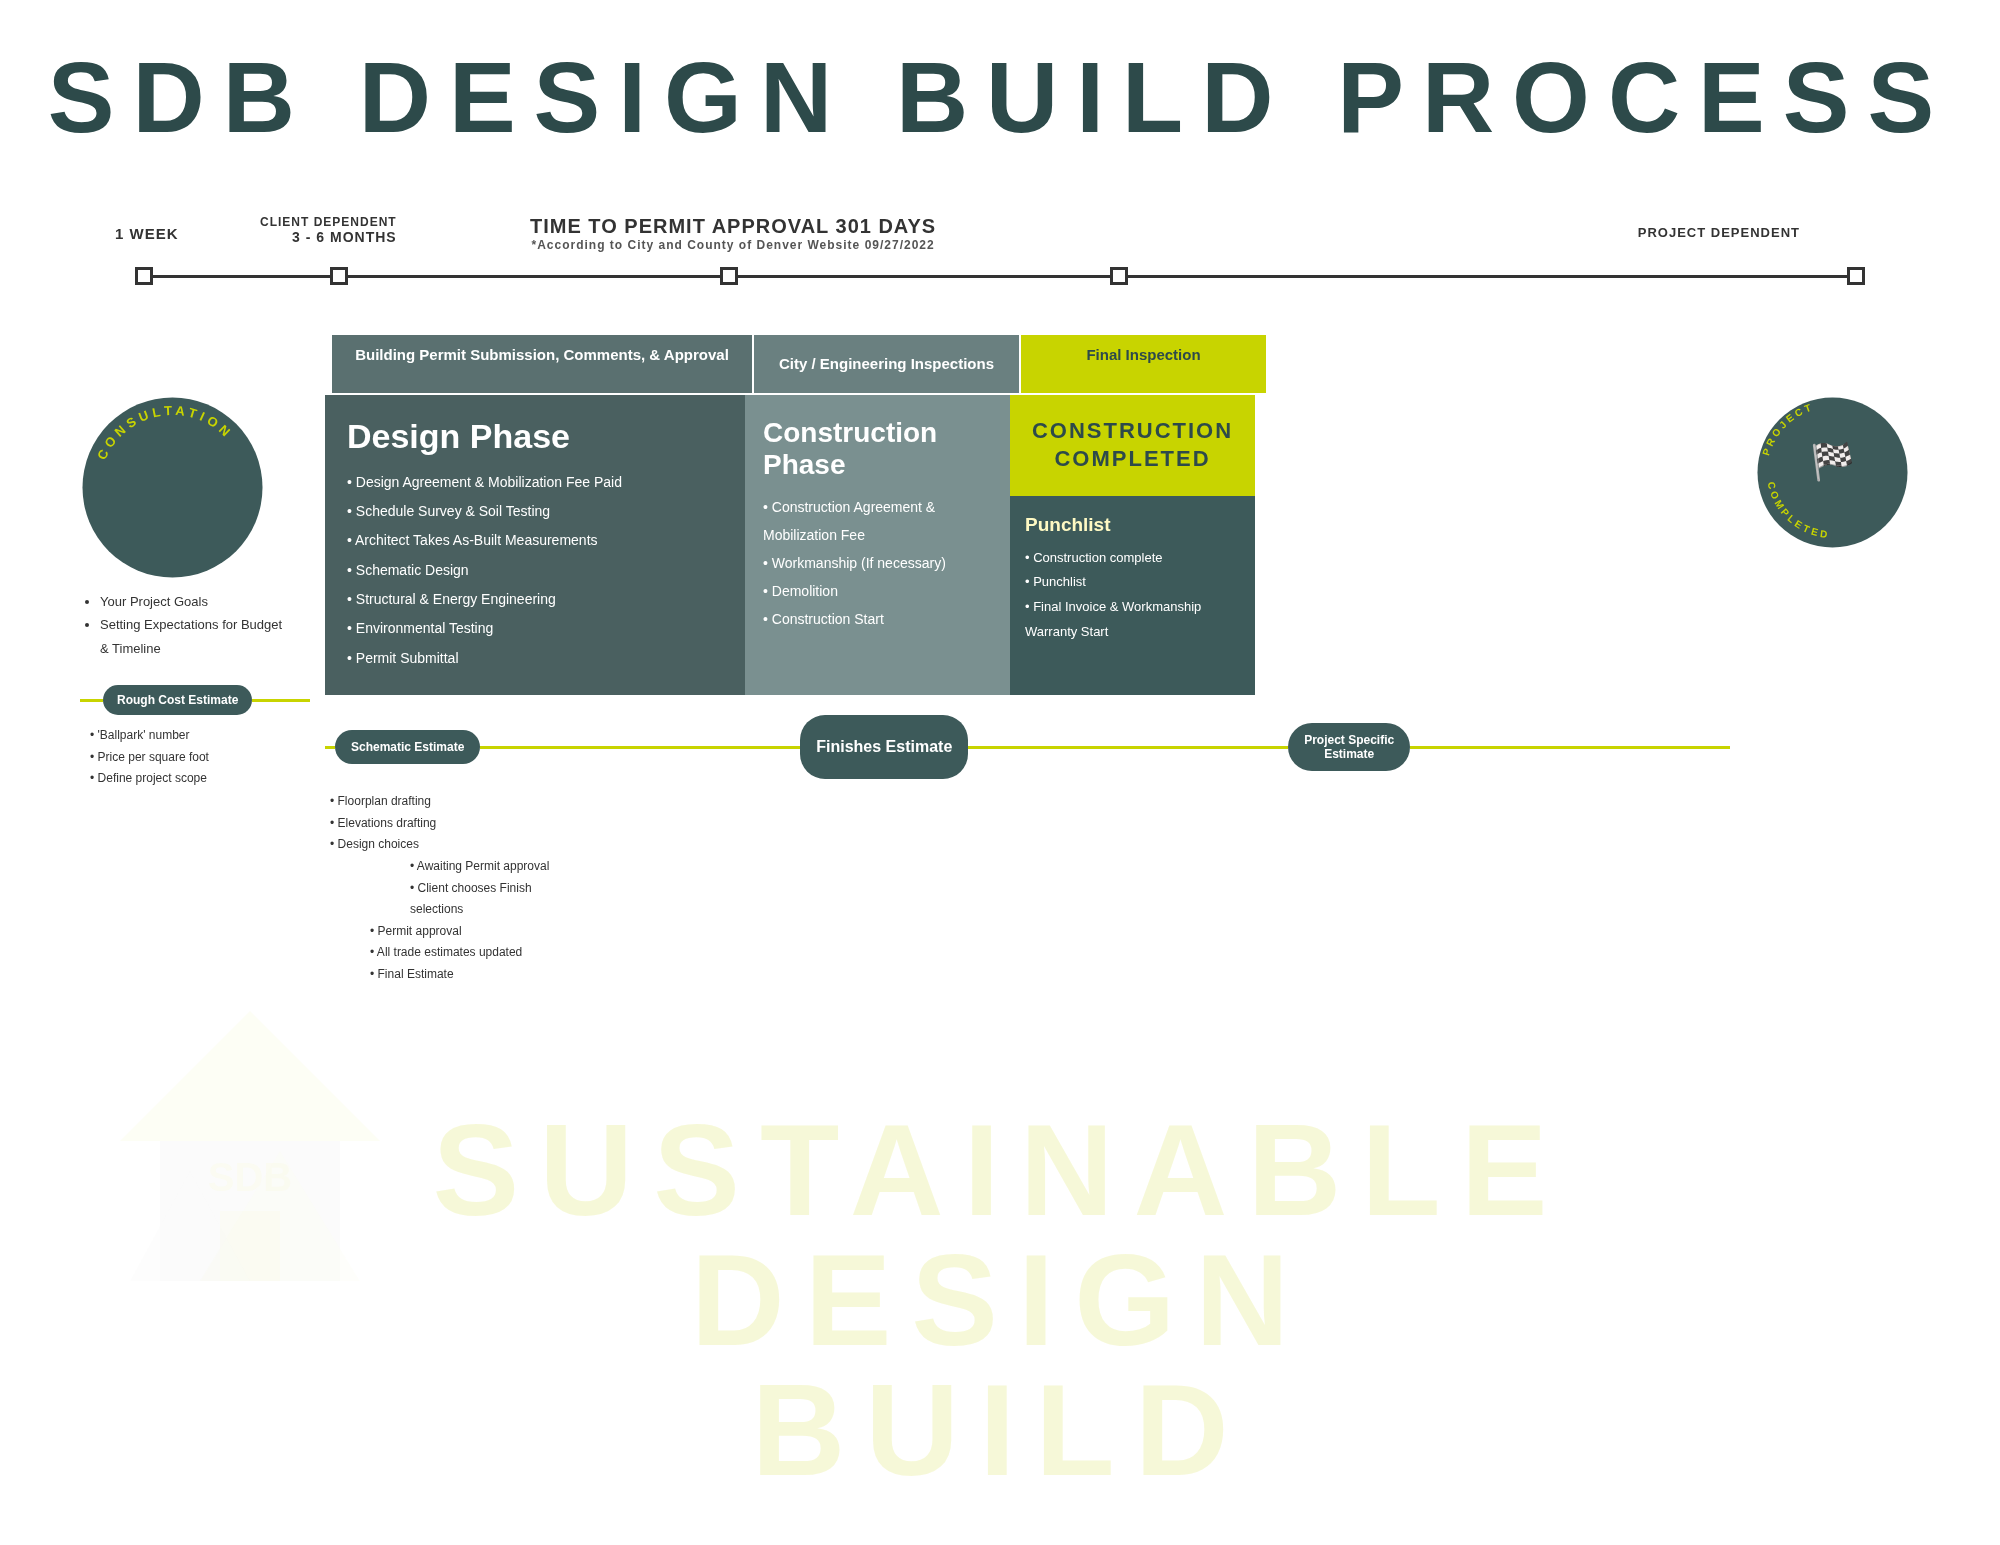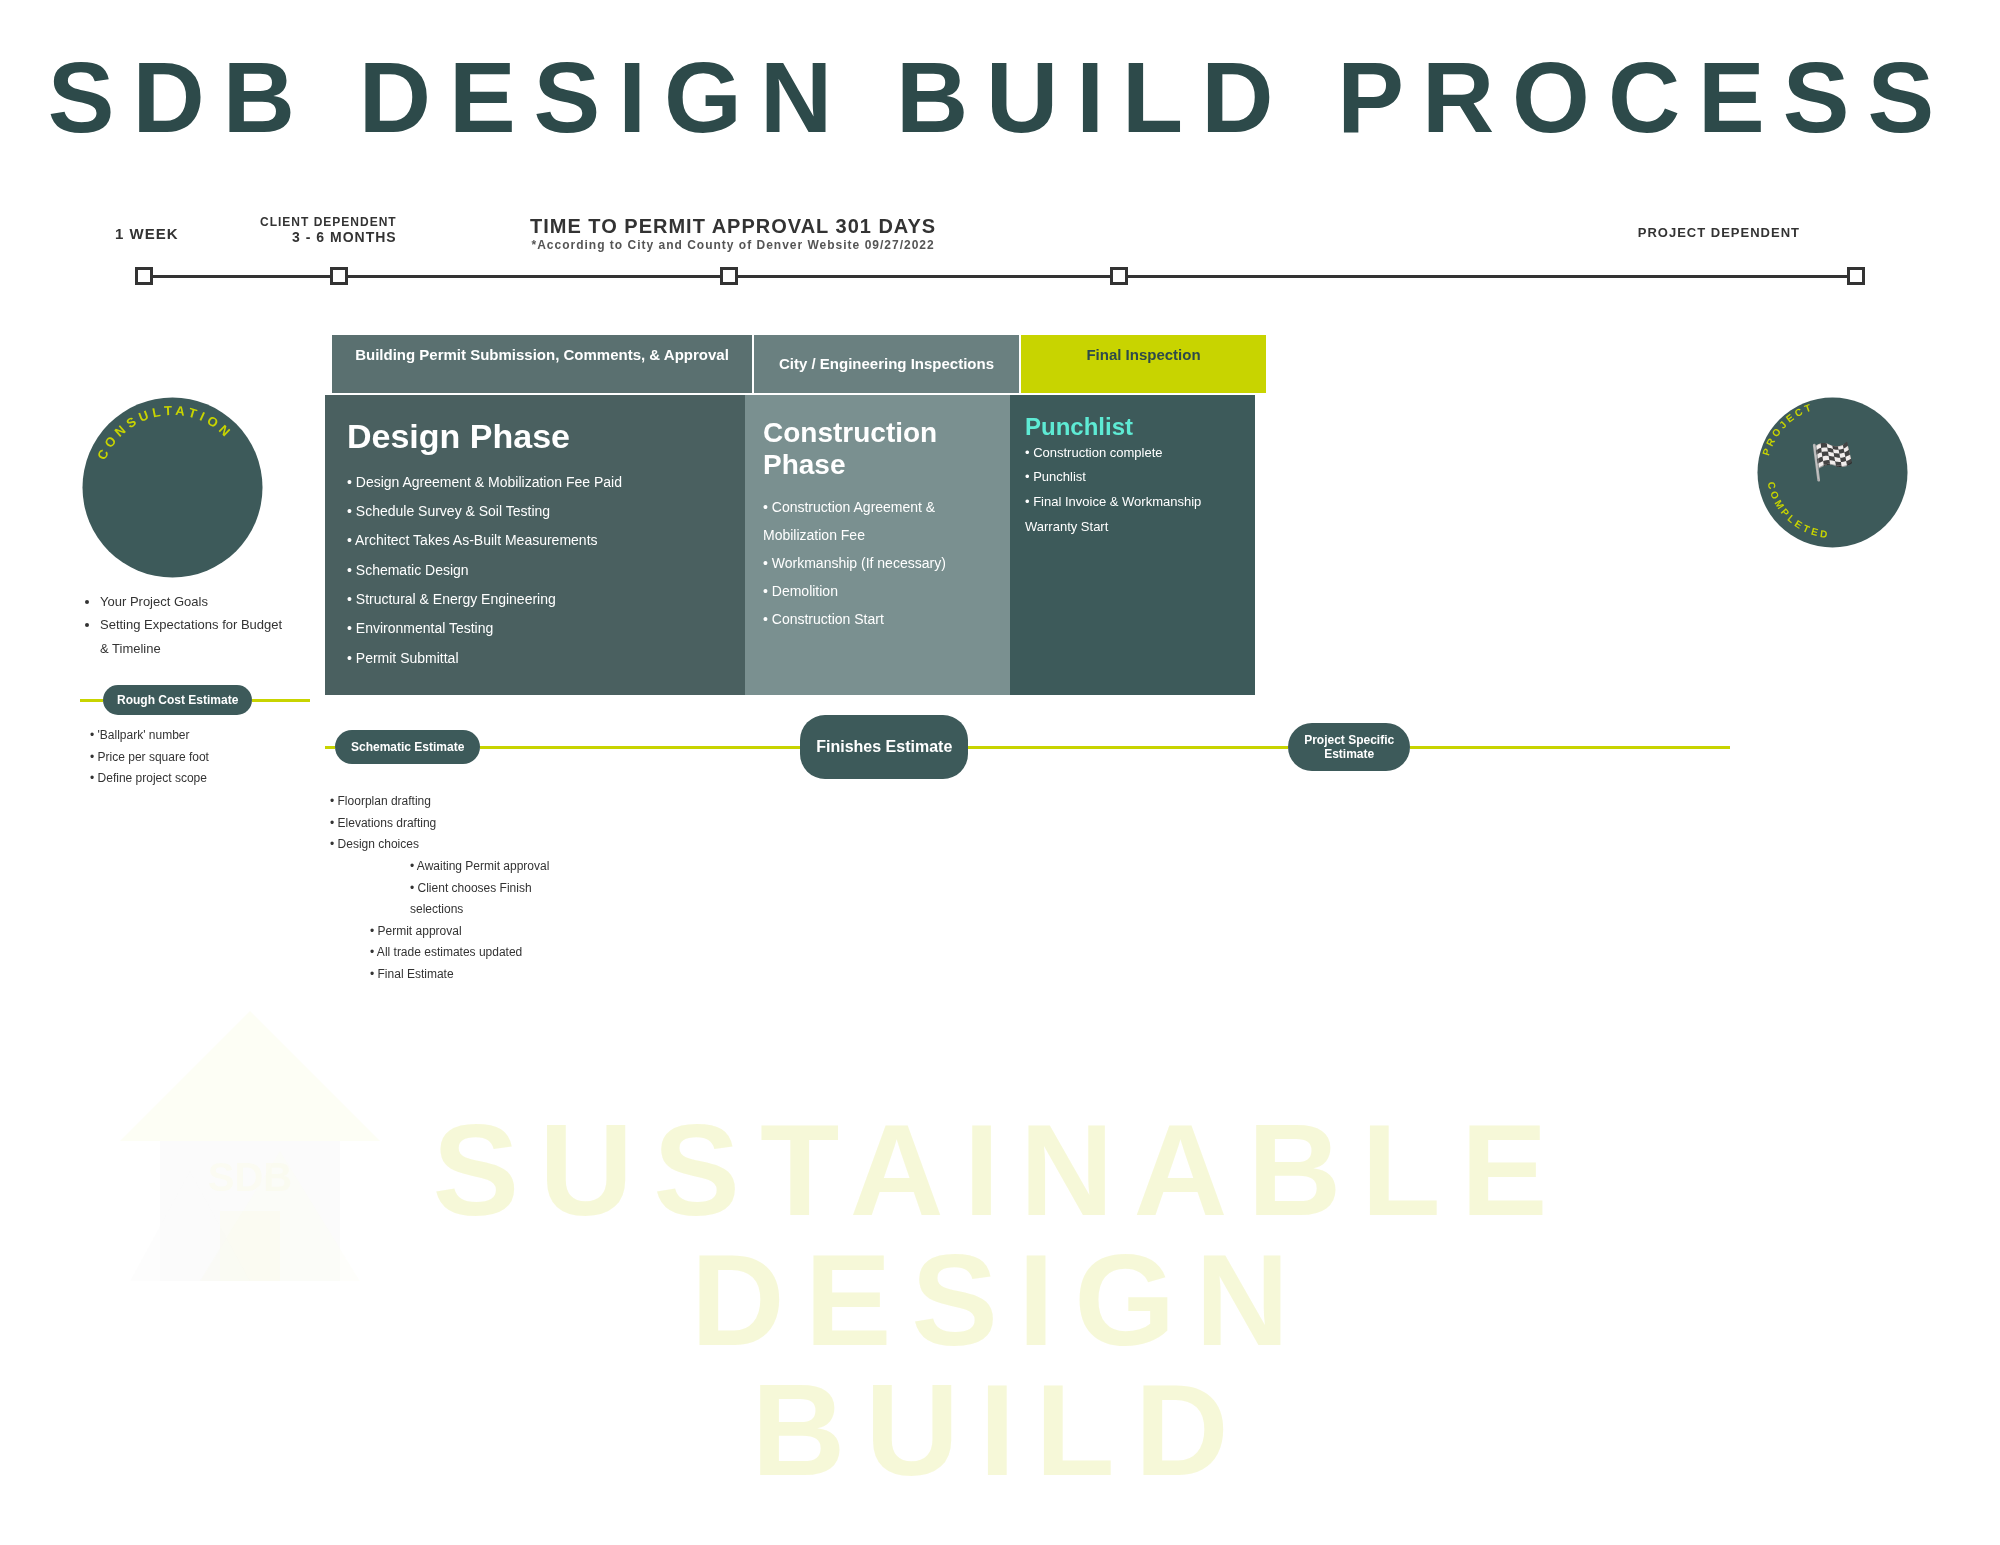--- a/index.html
+++ b/index.html
@@ -237,22 +237,25 @@
         <div style="font-size:28px; font-weight:bold; color:#fff; margin-bottom:12px;">Construction Phase</div>
         <ul style="list-style:none; font-size:14px; line-height:2.0;">
           <li>• Construction Agreement &amp; Mobilization Fee</li>
           <li>• Workmanship (If necessary)</li>
           <li>• Demolition</li>
           <li>• Construction Start</li>
         </ul>
       </div>
 
       <div style="display:flex; flex-direction:column; width:245px; flex-shrink:0;">
+        <div style="background:#c8d400; color:#2d4a4a; padding:22px 15px; flex:0; text-align:center;">
+          <div style="font-size:22px; font-weight:900; color:#2d4a4a; letter-spacing:2px; line-height:1.3; text-align:center;">CONSTRUCTION COMPLETED</div>
+        </div>
         <div style="background:#3d5a5a; color:#fff; padding:18px 15px; flex:1;">
-          <div style="font-size:24px; font-weight:bold; color:#5eead4; ">Punchlist</div>
+          <div style="font-size:19px; font-weight:bold; color:#fef9c3; margin-bottom:10px;">Punchlist</div>
           <ul style="list-style:none; font-size:13px; line-height:1.9;">
             <li>• Construction complete</li>
             <li>• Punchlist</li>
             <li>• Final Invoice &amp; Workmanship Warranty Start</li>
           </ul>
         </div>
       </div>
 
     </div>
 

